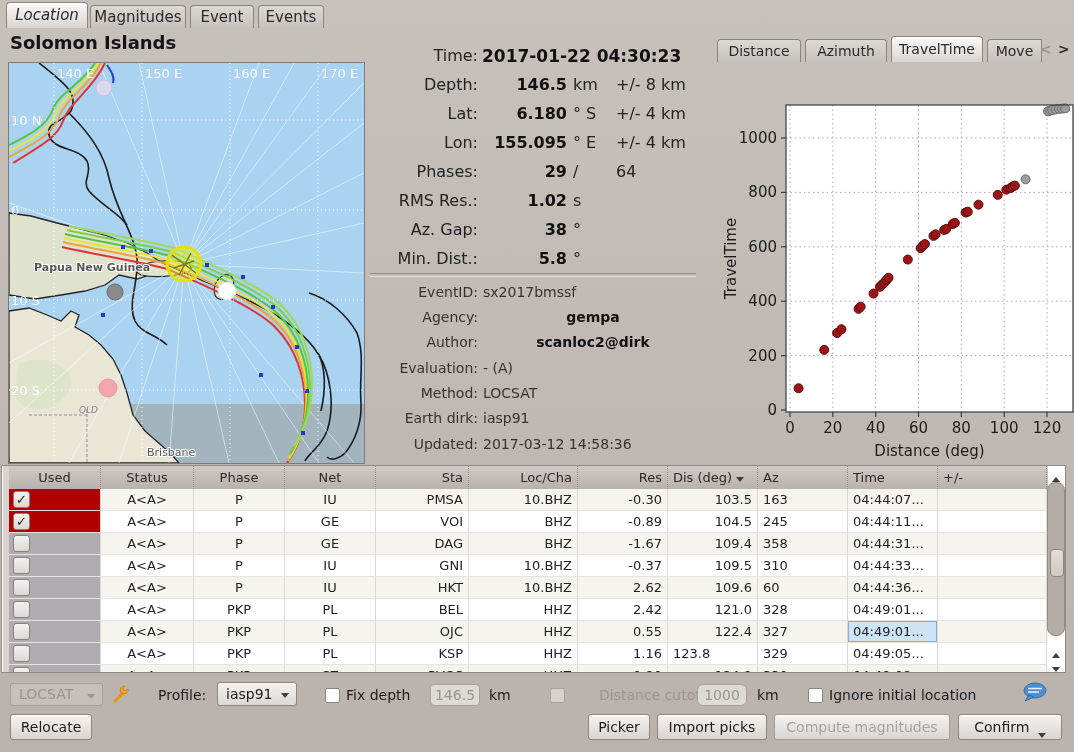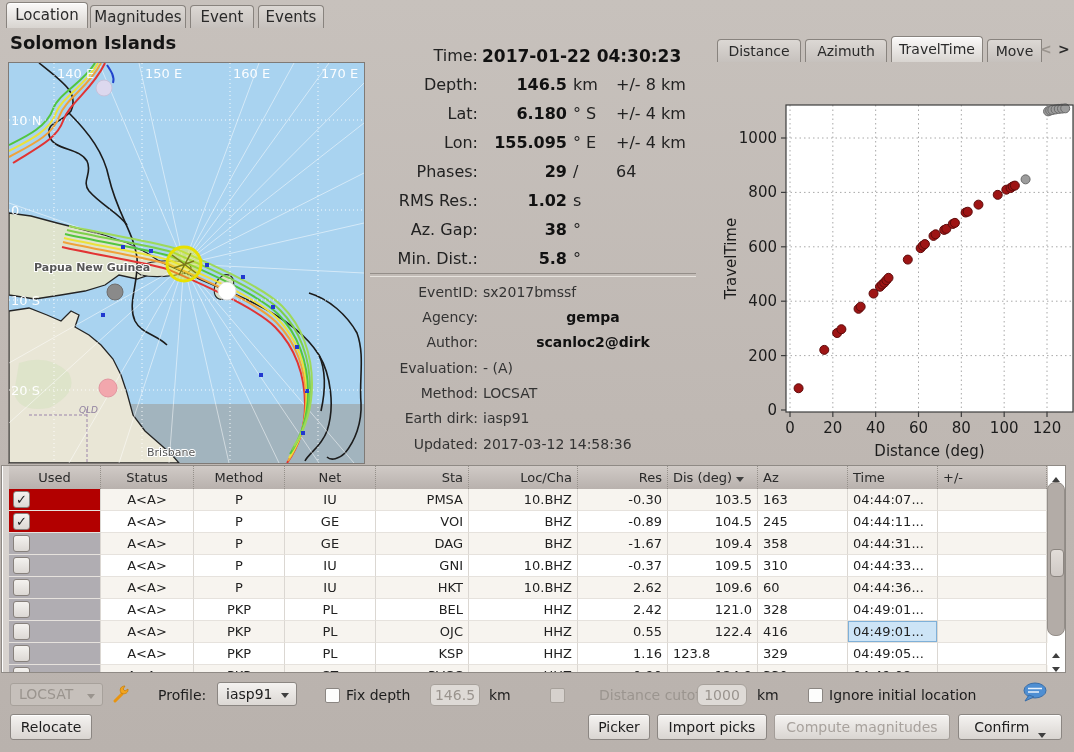--- a/index.html
+++ b/index.html
@@ -82,21 +82,21 @@
   .blabel{font-size:14px;color:#1d1d1d;line-height:22px;}
   .blabel.dis{color:#9b958f;}
   text{font-family:"DejaVu Sans","Liberation Sans",sans-serif;}
 </style>
 </head>
 <body>
 
 <div id="win">
 
   <div id="toptabs" class="abs" style="left:0;top:0;width:700px;height:28px;">
-      <div class="tab abs active" style="left: 6px; top: 2px; width: 82px; height: 26px; line-height: 25px;">Location</div>
+      <div class="tab abs active" style="left: 6px; top: 2px; width: 82px; height: 26px; line-height: 25px; font-style: italic;">Location</div>
       <div class="tab abs" style="left: 90px; top: 5px; width: 96px; height: 23px; line-height: 22px;">Magnitudes</div>
       <div class="tab abs" style="left: 190px; top: 5px; width: 64px; height: 23px; line-height: 22px;">Event</div>
       <div class="tab abs" style="left: 258px; top: 5px; width: 66px; height: 23px; line-height: 22px;">Events</div>
     </div>
 
   <div id="page-title" class="abs" style="left:10px;top:32px;">Solomon Islands</div>
 
   <div class="abs" style="left:8px;top:62px;width:355px;height:400px;border:1px solid #7f7a76;">
     <svg width="355" height="400" viewBox="0 0 355 400">
       <rect x="0" y="0" width="355" height="400" fill="#a9d3f0"></rect>
@@ -297,21 +297,21 @@
       <text x="67" y="53" text-anchor="end" font-size="15" fill="#1c1c1c">1000</text>
       <text x="219.5" y="366" text-anchor="middle" font-size="15" fill="#1c1c1c">Distance (deg)</text>
       <text x="26" y="168.5" text-anchor="middle" font-size="15" fill="#1c1c1c" transform="rotate(-90 26 168.5)">TravelTime</text>
     </svg>
 
   <div id="tablewrap" class="abs">
     <div id="rowhead" class="abs"></div>
     <div id="thead" class="abs" style="width:1039px;">
         <div class="hcell" style="left: 0px; width: 92px; text-align: center;">Used</div>
         <div class="hcell" style="left: 92px; width: 93px; text-align: center;">Status</div>
-        <div class="hcell" style="left: 185px; width: 91px; text-align: center;">Method</div>
+        <div class="hcell" style="left: 185px; width: 91px; text-align: center;">Phase</div>
         <div class="hcell" style="left: 276px; width: 91px; text-align: center;">Net</div>
         <div class="hcell" style="left: 367px; width: 93px; text-align: right;">Sta</div>
         <div class="hcell" style="left: 460px; width: 109px; text-align: right;">Loc/Cha</div>
         <div class="hcell" style="left: 569px; width: 90px; text-align: right;">Res</div>
         <div class="hcell" style="left: 659px; width: 90px; text-align: left;">Dis (deg)<span class="tri-down" style="margin-left: 4px;"></span></div>
         <div class="hcell" style="left: 749px; width: 90px; text-align: left;">Az</div>
         <div class="hcell" style="left: 839px; width: 90px; text-align: left;">Time</div>
         <div class="hcell" style="left: 929px; width: 109px; text-align: left;">+/-</div>
       </div>
     <div id="tbody" class="abs rows">
@@ -423,21 +423,21 @@
               <span class="cb"></span>
             </div>
           </div>
           <div class="tcell" style="left: 92px; width: 93px; text-align: center;">A&lt;A&gt;</div>
           <div class="tcell" style="left: 185px; width: 91px; text-align: center;">PKP</div>
           <div class="tcell" style="left: 276px; width: 91px; text-align: center;">PL</div>
           <div class="tcell" style="left: 367px; width: 93px; text-align: right;">OJC</div>
           <div class="tcell" style="left: 460px; width: 109px; text-align: right;">HHZ</div>
           <div class="tcell" style="left: 569px; width: 90px; text-align: right;">0.55</div>
           <div class="tcell" style="left: 659px; width: 90px; text-align: right;">122.4</div>
-          <div class="tcell" style="left: 749px; width: 90px; text-align: left;">416</div>
+          <div class="tcell" style="left: 749px; width: 90px; text-align: left;">327</div>
           <div class="tcell sel" style="left: 839px; width: 90px; text-align: left;">04:49:01...</div>
           <div class="tcell" style="left: 929px; width: 109px; text-align: left;"></div>
         </div>
         <div class="trow" style="top: 154px; width: 1039px; background: rgb(255, 255, 255);">
           <div class="tcell" style="left: 0px; width: 92px; text-align: center; padding: 0px; background: rgb(176, 173, 178);">
             <div class="usedcell">
               <span class="cb"></span>
             </div>
           </div>
           <div class="tcell" style="left: 92px; width: 93px; text-align: center;">A&lt;A&gt;</div>

